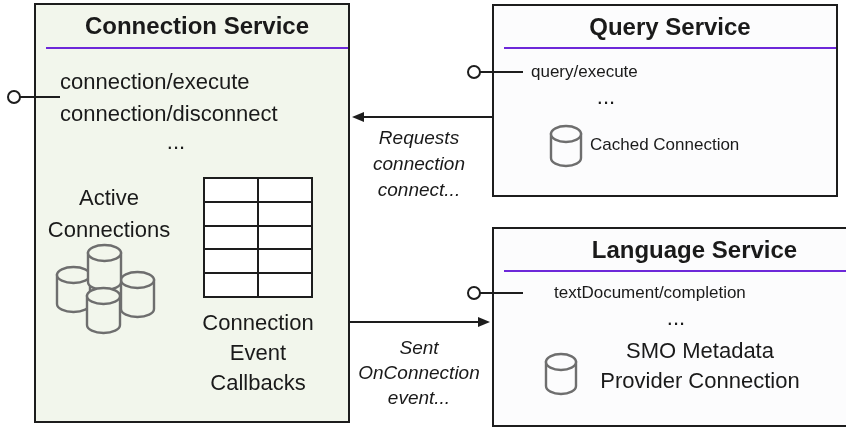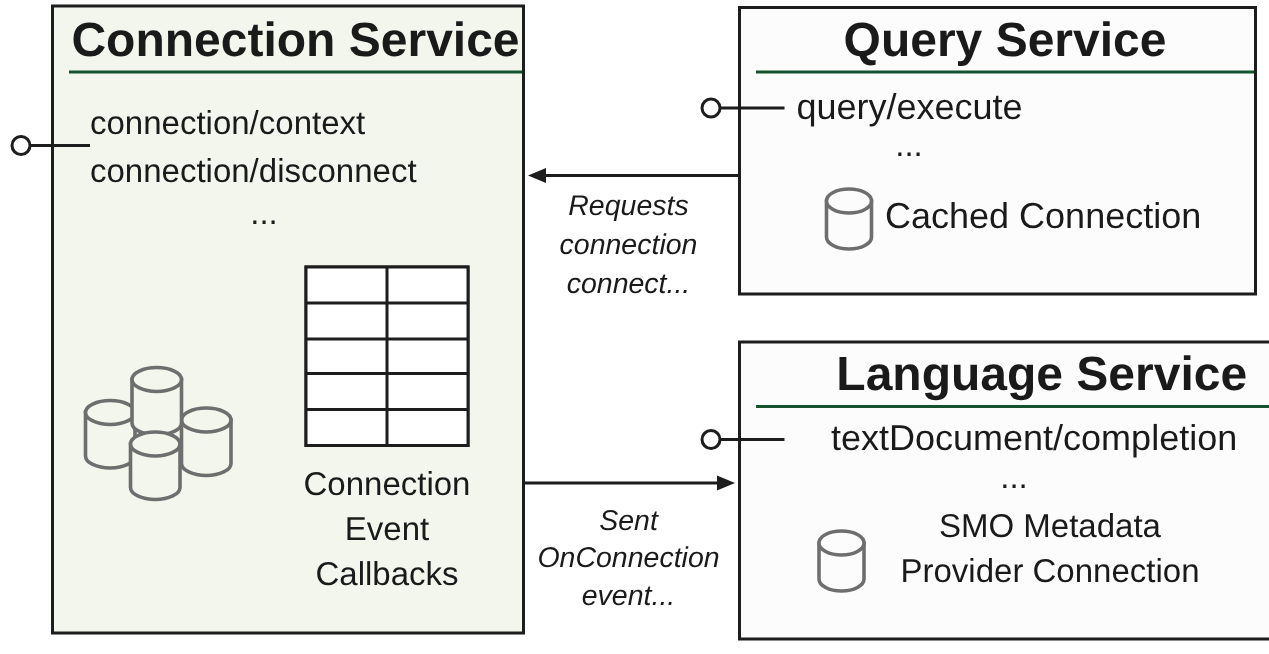--- a/index.html
+++ b/index.html
@@ -9,30 +9,30 @@
     background: #ffffff;
     font-family: "Liberation Sans", sans-serif;
     color: #1a1a1a;
     overflow: hidden;
   }
   .box { position: absolute; border: 2px solid #1d1d1d; box-sizing: border-box; }
   .box-conn { left: 34px; top: 3px; width: 316px; height: 420px; background: #f2f6ec; }
   .box-query { left: 492px; top: 4px; width: 346px; height: 193px; background: #fcfcfd; }
   .box-lang { left: 492px; top: 227px; width: 395px; height: 200px; background: #fcfcfd; }
   .box-header {
-    border-bottom: 2px solid #14532d;
-    font-weight: bold; font-size: 32px;
+    border-bottom: 2px solid #6d28d9;
+    font-weight: bold; font-size: 24px;
     text-align: center;
     margin-left: 10px;
   }
   .box-conn .box-header { height: 42px; line-height: 42px; }
   .box-query .box-header, .box-lang .box-header { height: 41px; line-height: 41px; }
   .abs { position: absolute; }
   .body-text { font-size: 22px; line-height: 32px; white-space: nowrap; }
-  .method { font-size: 24px; line-height: 26px; white-space: nowrap; }
+  .method { font-size: 17px; line-height: 26px; white-space: nowrap; }
   .ellipsis-line { font-size: 22px; line-height: 22px; text-align: center; }
   .center-label { text-align: center; font-size: 22px; }
   .edge-label { font-style: italic; font-size: 19px; text-align: center; }
   svg { display: block; }
   .cal-table {
     left: 203px; top: 177px; width: 110px; height: 121px;
     background: #1d1d1d; border: 2px solid #1d1d1d;
     display: grid;
     grid-template-columns: 1fr 1fr;
     grid-template-rows: repeat(5, 1fr);
@@ -44,25 +44,29 @@
 </head>
 <body>
 
 <div class="canvas">
 
   <div class="box box-conn">
     <div class="box-header">Connection Service</div>
   </div>
 
   <div class="abs body-text" style="left:60px; top:66px; width:232px;">
-    <div>connection/context</div>
+    <div>connection/execute</div>
     <div>connection/disconnect</div>
     <div class="ellipsis-line" style="line-height:24px;">...</div>
   </div>
 
+  <div class="abs center-label" style="left:34px; top:182px; width:150px; line-height:32px;">
+    <div>Active</div>
+    <div>Connections</div>
+  </div>
 
   <svg class="abs" style="left:50px; top:240px;" width="112" height="98" viewBox="0 0 112 98">
     <g fill="#f2f6ec" stroke="#6e6e6e" stroke-width="2.4">
 
       <path d="M7,35 L7,64 A16.5,8 0 0 0 40,64 L40,35 Z"></path>
       <ellipse cx="23.5" cy="35" rx="16.5" ry="8"></ellipse>
 
       <path d="M71,40 L71,69 A16.5,8 0 0 0 104,69 L104,40 Z"></path>
       <ellipse cx="87.5" cy="40" rx="16.5" ry="8"></ellipse>
 

